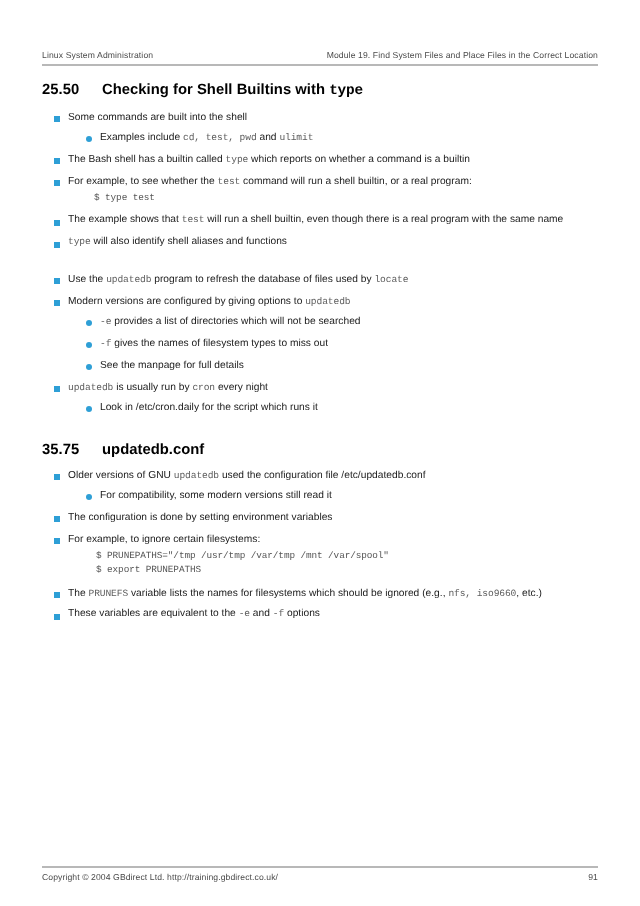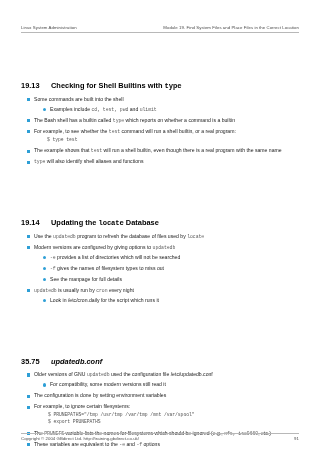--- a/index.html
+++ b/index.html
@@ -76,29 +76,28 @@
     font-weight: bold;
     color: #000;
     margin: 0 0 5.5px 0;
     letter-spacing: 0.02px;
   }
   .sec-num {
     width: 30px;
     flex: 0 0 30px;
     font-weight: bold;
   }
-  .sec-title { font-weight: bold; margin-top: 41px; }
+  .sec-title { font-weight: bold; }
   .sec-title .mono-h {
     font-family: "Liberation Mono", monospace;
     font-weight: bold;
     font-size: 7.2px;
     letter-spacing: -0.1px;
   }
   .sec-title .ital-h {
-    font-style: italic;
     font-weight: bold;
   }
 
   
   .section.s2 { margin-top: 11px; }
   .section.s3 { margin-top: 11.5px; }
 
   
   ul.lvl1 {
     list-style: none;
@@ -168,21 +167,21 @@
 
   <div class="header">
     <span class="header-left">Linux System Administration</span>
     <span class="header-right">Module 19.  Find System Files and Place Files in the Correct Location</span>
   </div>
 
   <div class="content">
 
     <div class="section s1">
       <div class="sec-head">
-        <span class="sec-num">19.13</span>
+        <span class="sec-num">25.50</span>
         <span class="sec-title"><span>Checking for Shell Builtins with </span><span class="mono-h">type</span></span>
       </div>
 
       <ul class="lvl1">
         <li class="b1 tight">
           <span>Some commands are built into the shell</span>
           <ul class="lvl2">
             <li class="b2"><span>Examples include </span><span class="mono">cd, test, pwd</span><span> and </span><span class="mono">ulimit</span></li>
           </ul>
         </li>
@@ -193,24 +192,20 @@
           <div class="code"><span class="code-line">$ type test</span></div>
         </li>
 
         <li class="b1"><span>The example shows that </span><span class="mono">test</span><span> will run a shell builtin, even though there is a real program with the same name</span></li>
 
         <li class="b1"><span class="mono">type</span><span> will also identify shell aliases and functions</span></li>
       </ul>
     </div>
 
     <div class="section s2">
-      <div class="sec-head">
-        <span class="sec-num">19.14</span>
-        <span class="sec-title"><span>Updating the </span><span class="mono-h">locate</span><span> Database</span></span>
-      </div>
 
       <ul class="lvl1">
         <li class="b1"><span>Use the </span><span class="mono">updatedb</span><span> program to refresh the database of files used by </span><span class="mono">locate</span></li>
 
         <li class="b1 tight"><span>Modern versions are configured by giving options to </span><span class="mono">updatedb</span>
           <ul class="lvl2">
             <li class="b2"><span class="mono">-e</span><span> provides a list of directories which will not be searched</span></li>
             <li class="b2"><span class="mono">-f</span><span> gives the names of filesystem types to miss out</span></li>
             <li class="b2"><span>See the manpage for full details</span></li>
           </ul>

